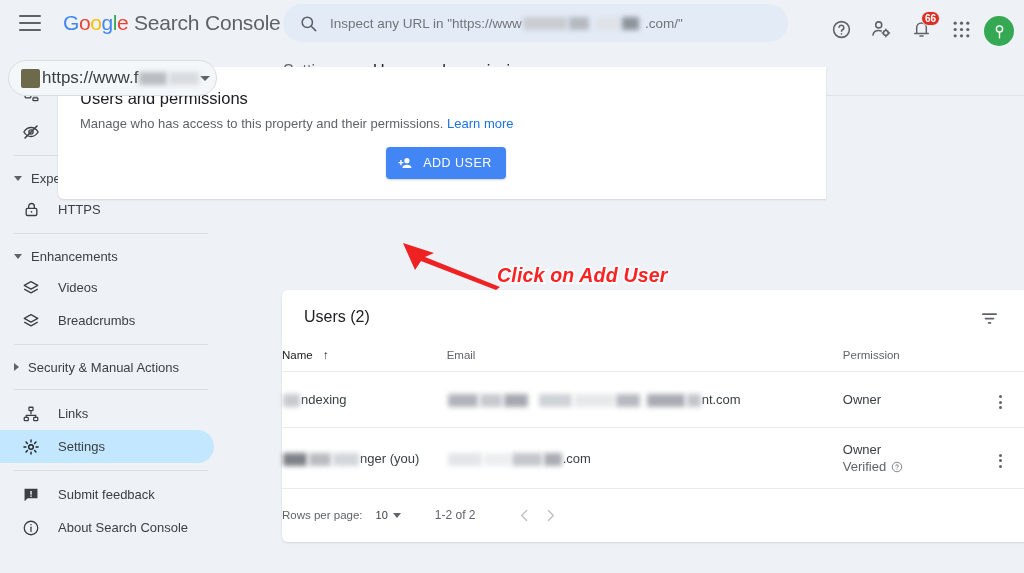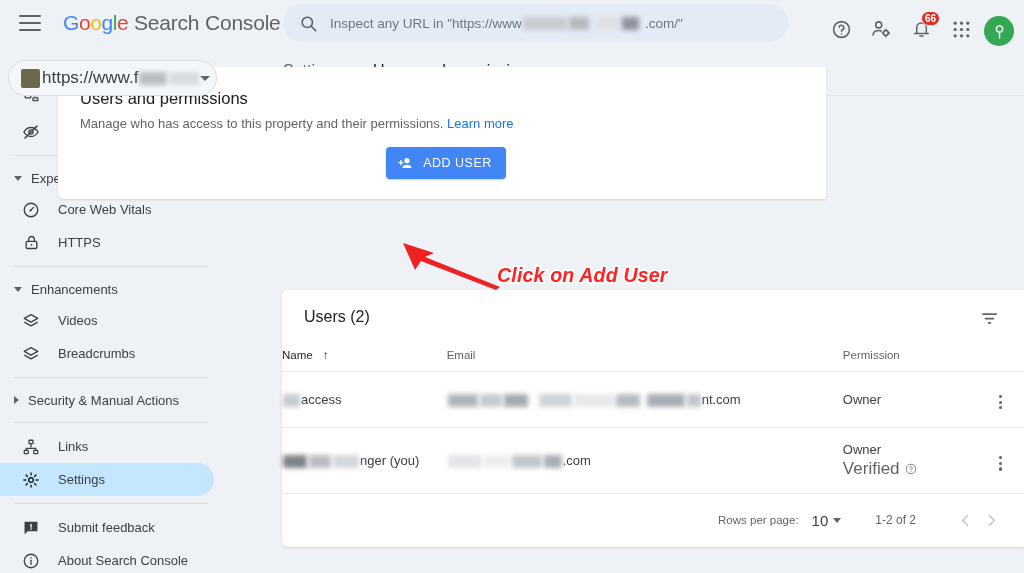--- a/index.html
+++ b/index.html
@@ -119,26 +119,26 @@
             padding: 6px 0 10px 0; }
   .tbl th.sorted { color: #202124; font-weight: 500; }
   .tbl td { font-size: 13px; color: #3c4043; padding: 14px 0; border-top: 1px solid #e8eaed;
             vertical-align: middle; }
   .c-name { padding-left: 22px; width: 160px; }
   .c-email { width: 385px; }
   .c-perm { width: 130px; }
   .c-menu { width: 46px; text-align: center; }
   .dots { display: inline-flex; flex-direction: column; gap: 2.5px; cursor: pointer; padding: 4px; }
   .dots i { width: 3.2px; height: 3.2px; border-radius: 50%; background: #5f6368; display: block; }
-  .perm-sub { font-size: 17px; color: #5f6368; display: flex; align-items: center;
+  .perm-sub { font-size: 13px; color: #5f6368; display: flex; align-items: center;
               margin-top: 2px; gap: 5px; }
-  .pager { display: flex; align-items: center; justify-content: flex-end;
+  .pager { display: flex; align-items: center; 
            padding: 13px 20px 14px 0; border-top: 1px solid #e8eaed; font-size: 11.5px; color: #5f6368; }
   .pager .rpp { margin-right: 13px; }
-  .pager .rppv { color: #3c4043; font-size: 15px; margin-right: 5px; }
+  .pager .rppv { color: #3c4043; font-size: 11px; margin-right: 5px; }
   .pgcaret { width: 0; height: 0; border-left: 4.5px solid transparent;
              border-right: 4.5px solid transparent; border-top: 5px solid #5f6368;
              margin-right: 34px; cursor: pointer; }
   .range { margin-right: 36px; font-size: 12px; }
   .chev { width: 26px; height: 26px; display: flex; align-items: center;
           justify-content: center; cursor: pointer; }
 
   
   .anno-arrow { position: absolute; left: 400px; top: 240px; pointer-events: none; }
   .anno-text {
@@ -247,30 +247,20 @@
           </svg>
         </span>
         <span>Removals</span>
       </div>
 
       <div class="divider"></div>
 
       <div class="navgroup">
         <span class="tri open"></span>
         <span>Experience</span>
-      </div>
-      <div class="navitem">
-        <span class="ico">
-          <svg width="18" height="18" viewBox="0 0 24 24" fill="none" stroke="#3c4043" stroke-width="1.8">
-            <circle cx="12" cy="12" r="9"></circle>
-              <path d="M15.5 8.5L10.5 13.5" stroke-linecap="round"></path>
-            <circle cx="12" cy="12" r="1.3" fill="#3c4043" stroke="none"></circle>
-          </svg>
-        </span>
-        <span>Core Web Vitals</span>
       </div>
       <div class="navitem">
         <span class="ico">
           <svg width="17" height="17" viewBox="0 0 24 24" fill="none" stroke="#3c4043" stroke-width="1.9">
             <rect x="4.5" y="10.5" width="15" height="10" rx="1.8"></rect>
             <path d="M8 10.5V7.5a4 4 0 0 1 8 0v3"></path>
             <circle cx="12" cy="15.3" r="1.2" fill="#3c4043" stroke="none"></circle>
           </svg>
         </span>
         <span>HTTPS</span>
@@ -416,21 +406,21 @@
             <span style="margin-left:7px;font-weight:400;">↑</span>
           </th>
           <th class="c-email">Email</th>
           <th class="c-perm">Permission</th>
           <th class="c-menu"></th>
         </tr>
       </thead>
       <tbody>
         <tr>
           <td class="c-name">
-            <span class="blurchip" style="width:17px;background:#c6c9ce;"></span><span>access</span>
+            <span class="blurchip" style="width:17px;background:#c6c9ce;"></span><span>ndexing</span>
           </td>
           <td class="c-email">
             <span class="blurchip" style="width:30px;background:#b0b4ba;"></span><span class="blurchip" style="width:22px;background:#c6c9ce;"></span><span class="blurchip" style="width:24px;background:#a5a9af;"></span><span class="blurchip" style="width:33px;background:#cfd2d6;margin-left:10px;"></span><span class="blurchip" style="width:40px;background:#e6e8ea;"></span><span class="blurchip" style="width:24px;background:#b6babf;"></span><span class="blurchip" style="width:38px;background:#a8acb2;margin-left:6px;"></span><span class="blurchip" style="width:14px;background:#c2c5ca;"></span><span>nt.com</span>
           </td>
           <td class="c-perm">
             <span>Owner</span>
           </td>
           <td class="c-menu">
             <span class="dots">
                 <i></i>

